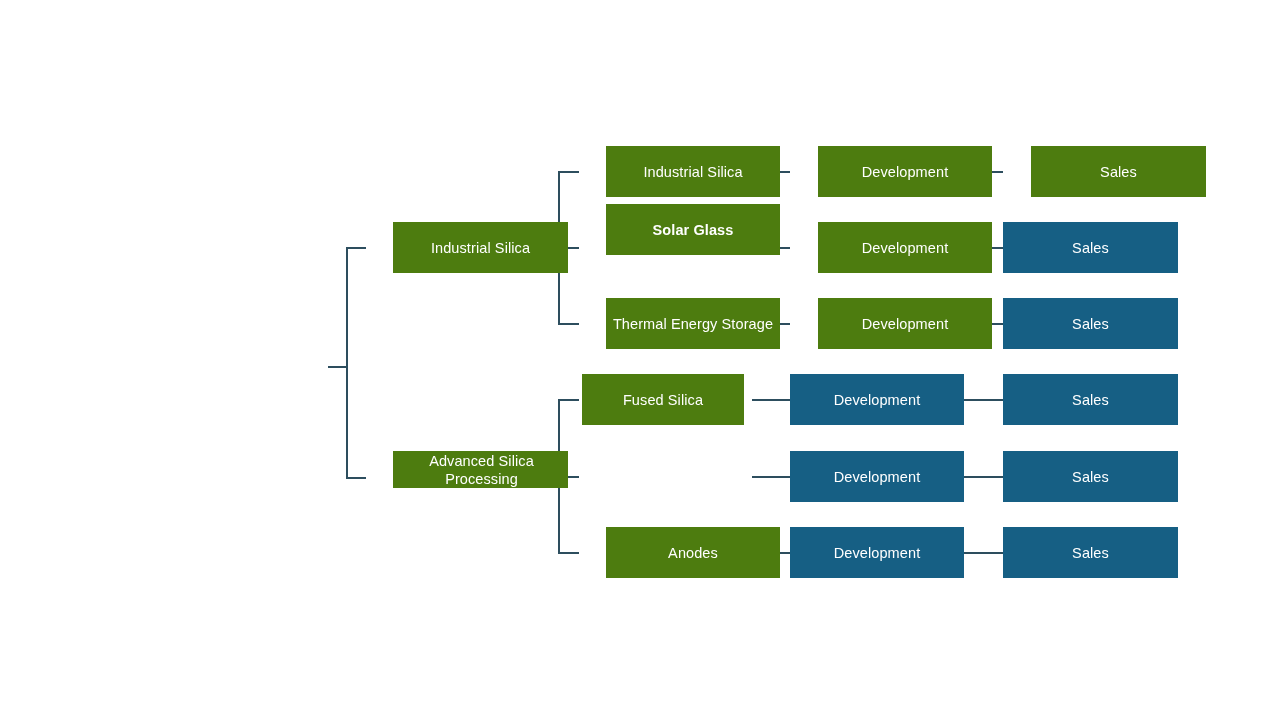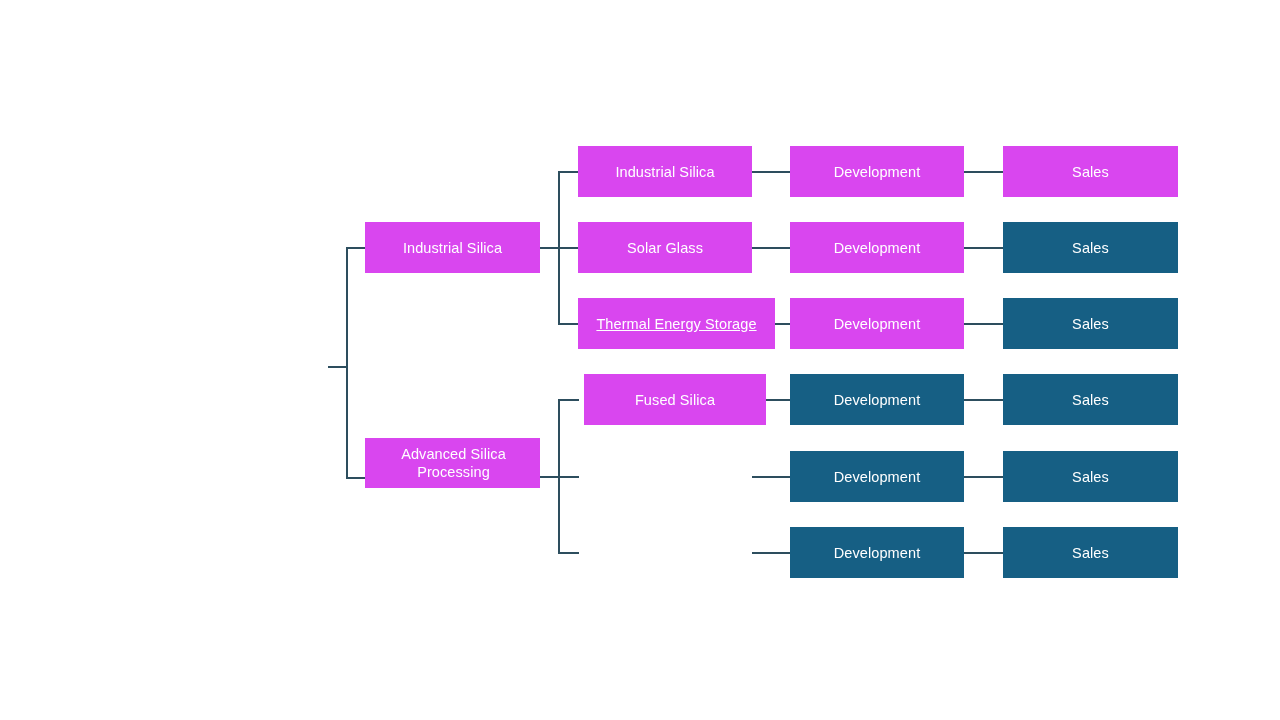--- a/index.html
+++ b/index.html
@@ -22,21 +22,21 @@
     align-items: center;
     justify-content: center;
     text-align: center;
     color: #ffffff;
     font-size: 14.5px;
     line-height: 18px;
     letter-spacing: 0.1px;
     padding: 2px 6px;
     white-space: pre-line;
   }
-  .node.green { background: #d946ef; }
+  .node.green { background: #4d7c0f; margin-left: 28px; }
   .node.blue  { background: #165F84; }
 
   .conn {
     position: absolute;
     background: #2D4E5E;
   }
   .conn.h { height: 2px; }
   .conn.v { width: 2px; }
 </style>
 </head>
@@ -71,38 +71,39 @@
   <div class="conn h" style="left:964px; top:171px; width:39px;"></div>
   <div class="conn h" style="left:964px; top:247px; width:39px;"></div>
   <div class="conn h" style="left:964px; top:323px; width:39px;"></div>
   <div class="conn h" style="left:964px; top:399px; width:39px;"></div>
   <div class="conn h" style="left:964px; top:476px; width:39px;"></div>
   <div class="conn h" style="left:964px; top:552px; width:39px;"></div>
 
 
   <div class="node green" style="left:365px; top:222px; width:175px; height:51px;">Industrial Silica</div>
 
-  <div class="node green" style="left:365px; top:438px; width:175px; height:50px;padding-left:8px;">Advanced Silica
+  <div class="node green" style="left:365px; top:451px; width:175px; height:37px;padding-left:8px;">Advanced Silica
 Processing</div>
 
   <div class="node green" style="left:578px; top:146px; width:174px; height:51px;">Industrial Silica</div>
   <div class="node green" style="left:790px; top:146px; width:174px; height:51px;">Development</div>
   <div class="node green" style="left:1003px; top:146px; width:175px; height:51px;">Sales</div>
 
-  <div class="node green" style="left:578px; top:222px; width:174px; height:51px;">Solar Glass</div>
+  <div class="node green" style="left:578px; top:204px; width:174px; height:51px;font-weight:bold;">Solar Glass</div>
   <div class="node green" style="left:790px; top:222px; width:174px; height:51px;">Development</div>
   <div class="node blue" style="left:1003px; top:222px; width:175px; height:51px;">Sales</div>
 
-  <div class="node green" style="left:578px; top:298px; width:197px; height:51px;text-decoration:underline;">Thermal Energy Storage</div>
+  <div class="node green" style="left:578px; top:298px; width:174px; height:51px;">Thermal Energy Storage</div>
   <div class="node green" style="left:790px; top:298px; width:174px; height:51px;">Development</div>
   <div class="node blue" style="left:1003px; top:298px; width:175px; height:51px;">Sales</div>
 
-  <div class="node green" style="left:584px; top:374px; width:182px; height:51px;">Fused Silica</div>
+  <div class="node green" style="left:554px; top:374px; width:162px; height:51px;">Fused Silica</div>
   <div class="node blue" style="left:790px; top:374px; width:174px; height:51px;">Development</div>
   <div class="node blue" style="left:1003px; top:374px; width:175px; height:51px;">Sales</div>
 
   <div class="node blue" style="left:790px; top:451px; width:174px; height:51px;">Development</div>
   <div class="node blue" style="left:1003px; top:451px; width:175px; height:51px;">Sales</div>
 
+  <div class="node green" style="left:578px; top:527px; width:174px; height:51px;">Anodes</div>
   <div class="node blue" style="left:790px; top:527px; width:174px; height:51px;">Development</div>
   <div class="node blue" style="left:1003px; top:527px; width:175px; height:51px;">Sales</div>
 
 </div>
 
 </body></html>

